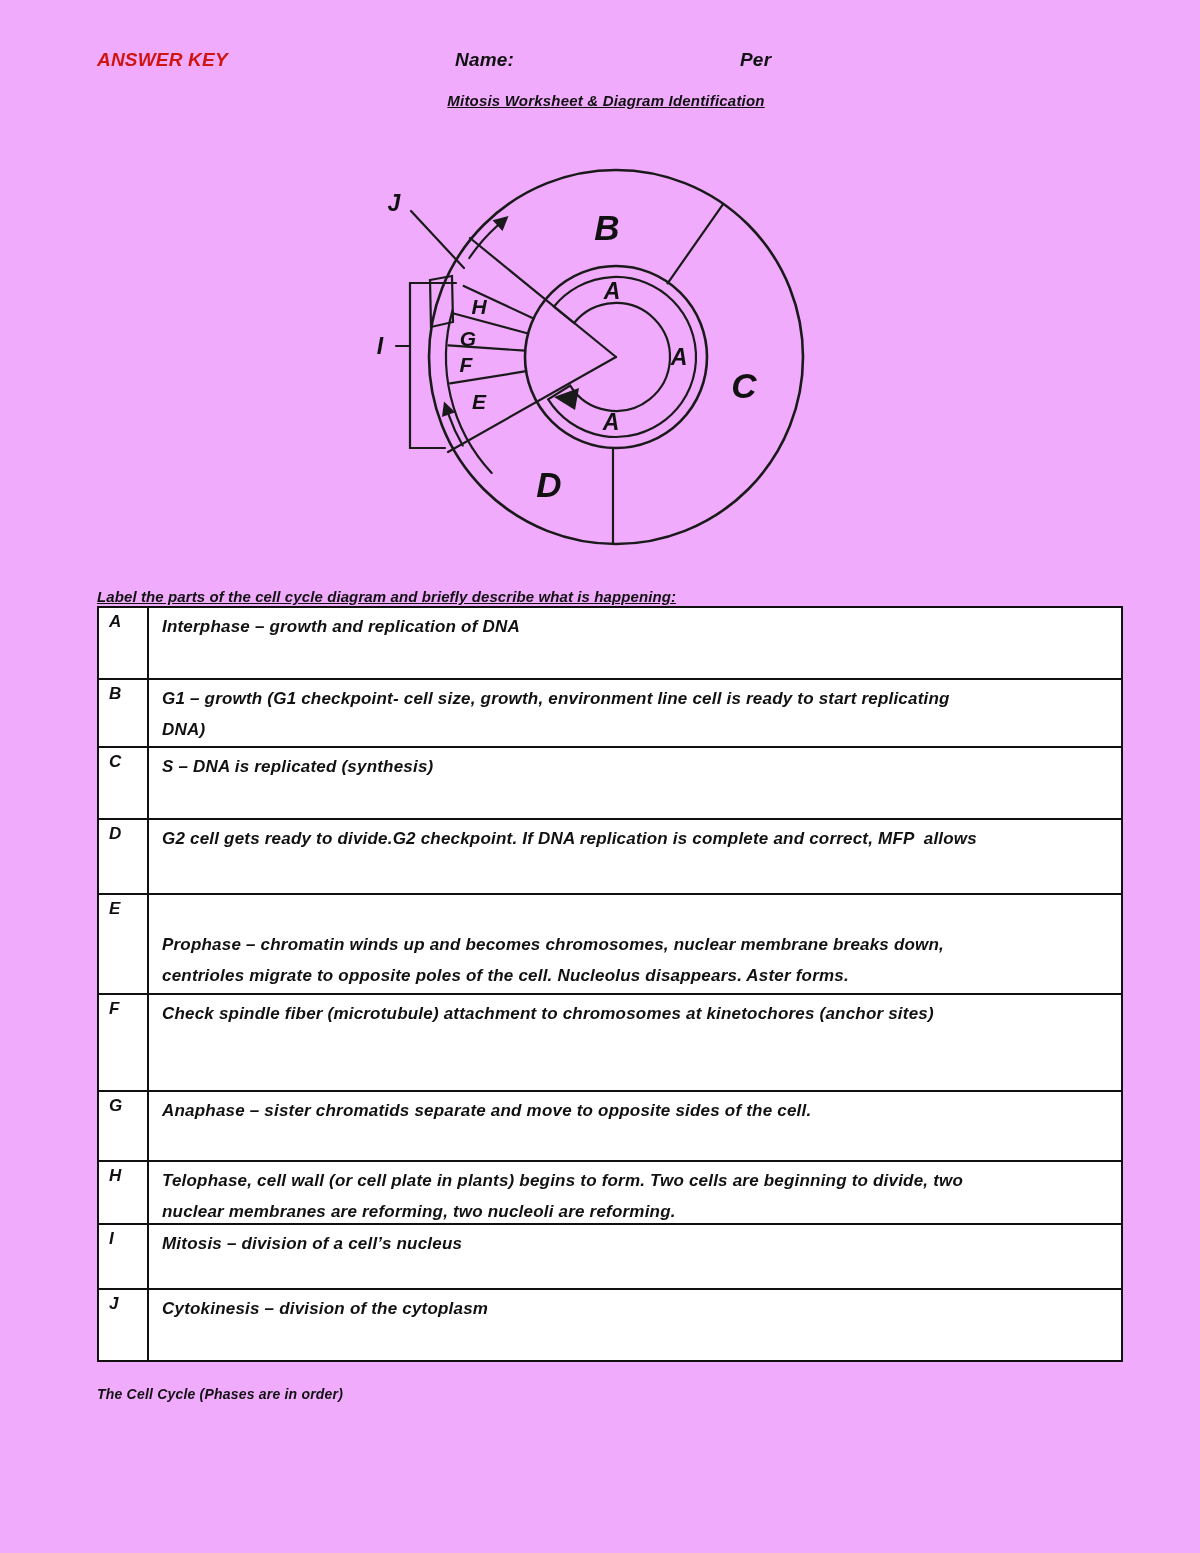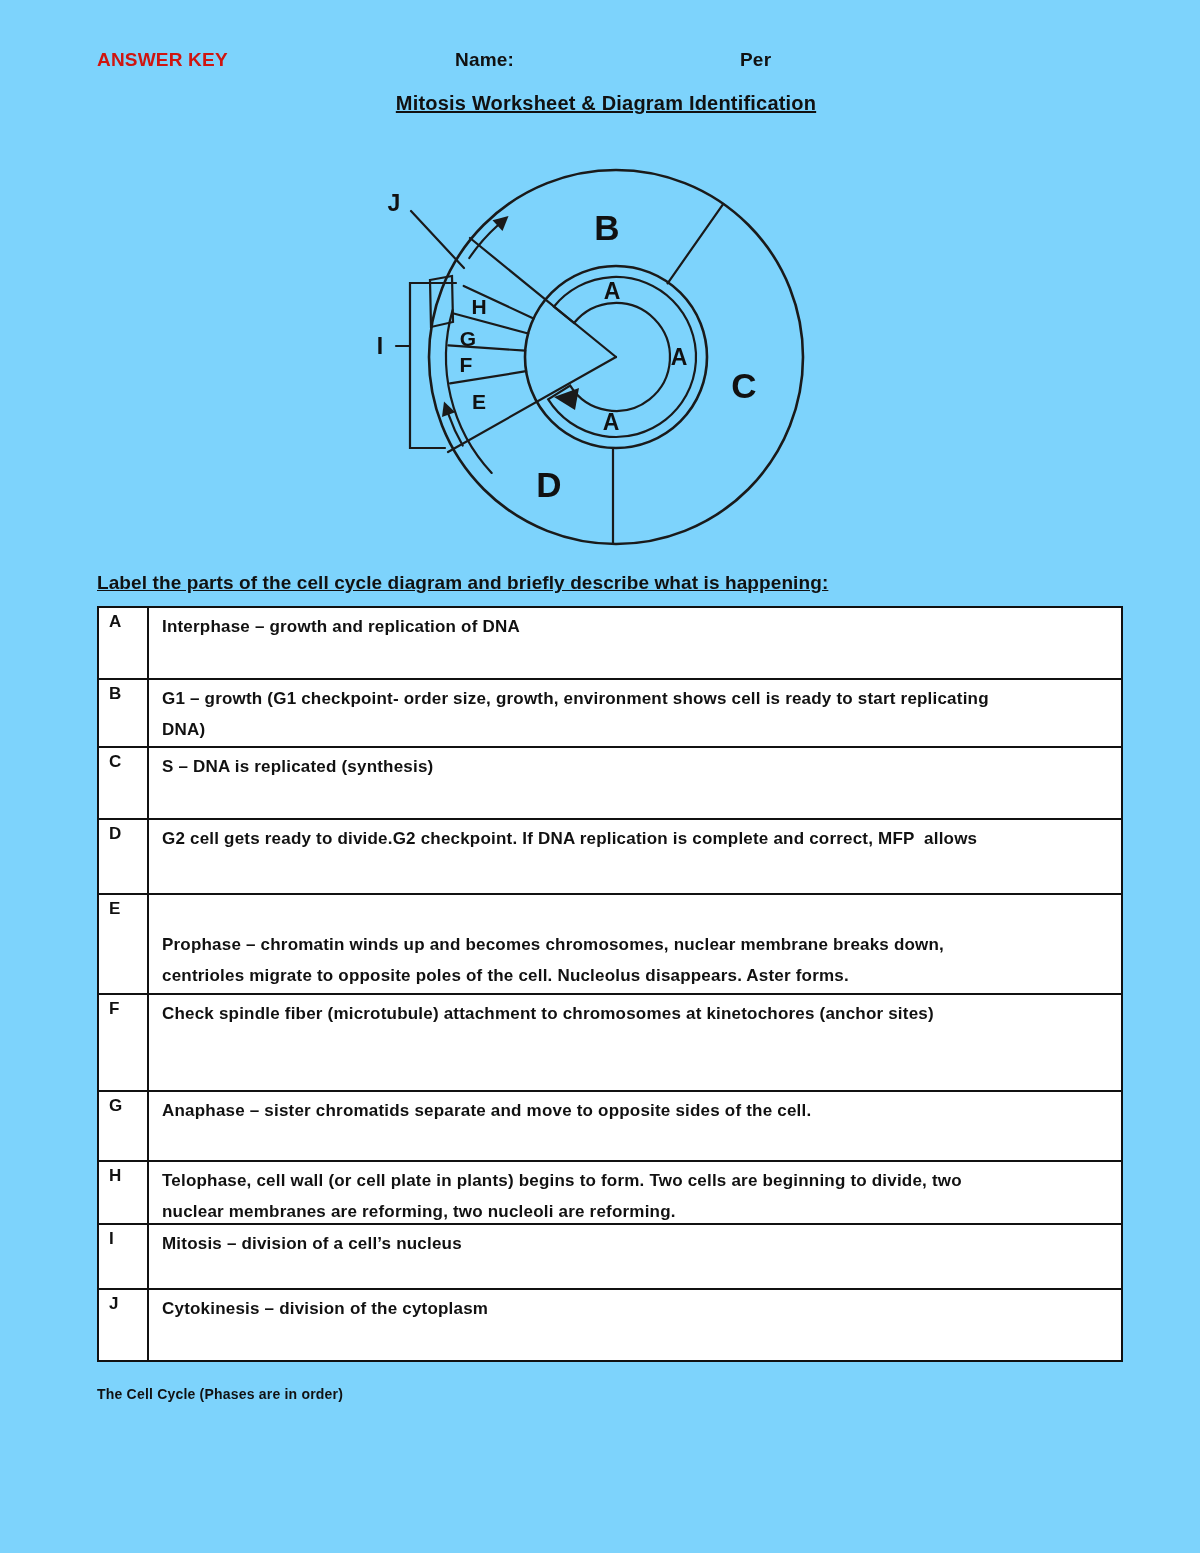--- a/index.html
+++ b/index.html
@@ -1,34 +1,35 @@
 <!DOCTYPE html>
 <html><head>
 <meta charset="utf-8">
 <style>
   html,body{margin:0;padding:0;background:#e8e8e8;}
   #page{
     position:relative;
     width:1200px;height:1553px;
-    background:#7dd3fc;
+    background:#f0abfc;
     font-family:"Liberation Sans", sans-serif;
     font-weight:bold;
     color:#111111;
     overflow:hidden;
+    font-style:italic;
   }
   .abs{position:absolute;}
   .hdr{font-size:19px; letter-spacing:0.2px; white-space:pre;}
   .red{color:#cf1510;}
   .title{
     left:0; right:0; top:92px; text-align:center;
-    font-size:20px; text-decoration:underline; letter-spacing:0.2px;margin-left:12px;
+    font-size:15px; text-decoration:underline; letter-spacing:0.2px;margin-left:12px;
   }
   .caption{
-    left:97px; top:572px;
-    font-size:19px; text-decoration:underline; letter-spacing:0.1px;
+    left:97px; top:588px;
+    font-size:15px; text-decoration:underline; letter-spacing:0.1px;
   }
   .footer{left:97px; top:1386px; font-size:14px; letter-spacing:0.2px;}
 
   
   .tbl{
     left:97px; top:606px; width:1026px;
     border:2.5px solid #111;
     box-sizing:border-box;
     background:#fff;
   }
@@ -121,21 +122,21 @@
     <div class="row" style="height:72px;">
       <div class="ltr">A</div>
       <div class="cell">
         <div class="ln">Interphase – growth and replication of DNA</div>
       </div>
     </div>
 
     <div class="row" style="height:68px;">
       <div class="ltr">B</div>
       <div class="cell">
-        <div class="ln">G1 – growth (G1 checkpoint- order size, growth, environment shows cell is ready to start replicating</div>
+        <div class="ln">G1 – growth (G1 checkpoint- cell size, growth, environment line cell is ready to start replicating</div>
         <div class="ln">DNA)</div>
       </div>
     </div>
 
     <div class="row" style="height:72px;">
       <div class="ltr">C</div>
       <div class="cell">
         <div class="ln">S – DNA is replicated (synthesis)</div>
       </div>
     </div>

